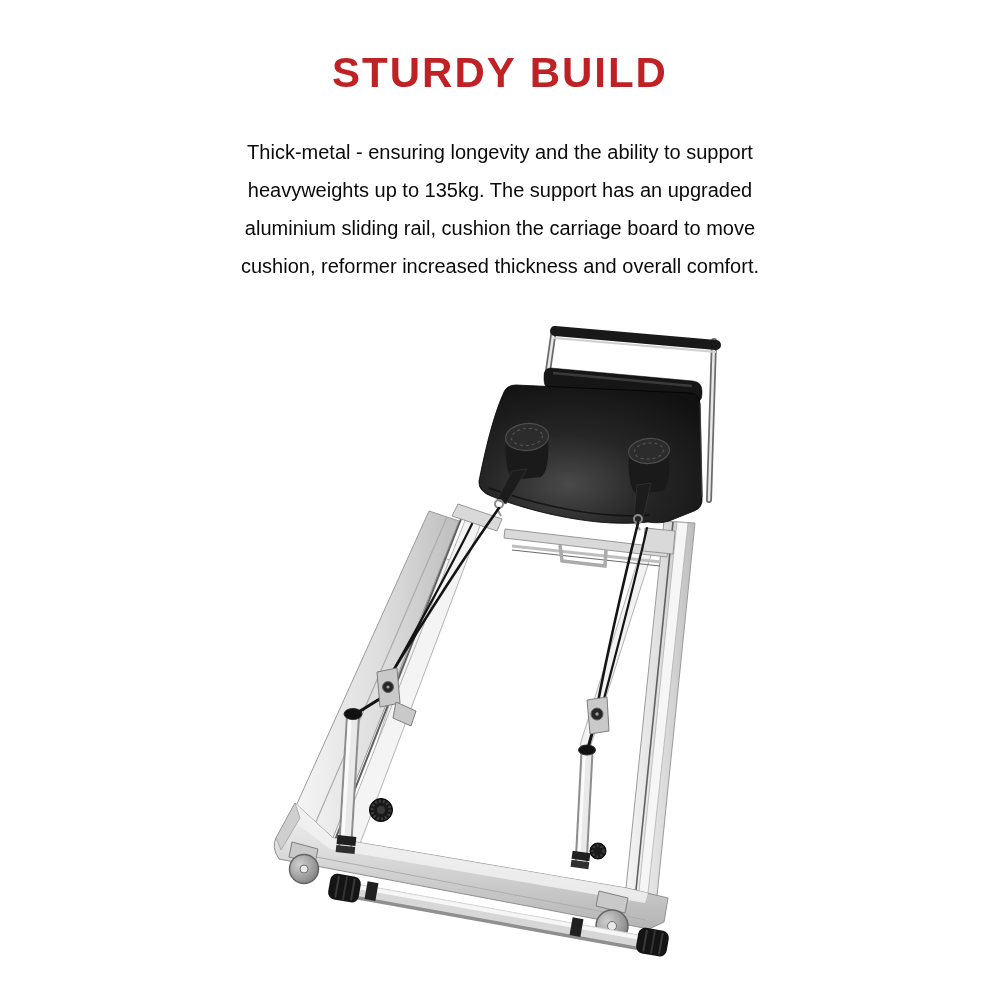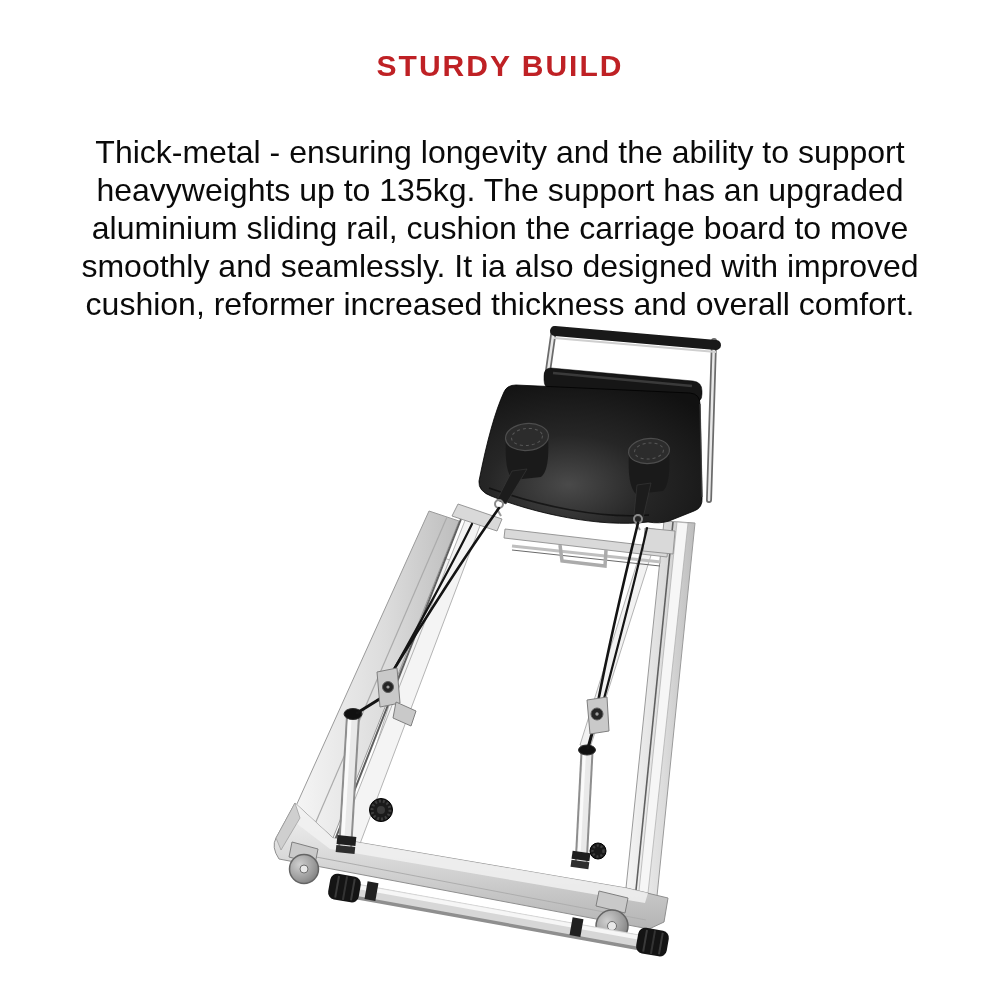--- a/index.html
+++ b/index.html
@@ -15,27 +15,27 @@
   *{box-sizing:border-box}
   html,body{margin:0;padding:0}
   body{
     width:1000px;height:1000px;position:relative;overflow:hidden;
     background:var(--background);
     font-family:"Liberation Sans", sans-serif;
   }
   .title{
     position:absolute;top:49px;left:0;width:100%;margin:0;
     text-align:center;
-    font-size:30px;font-weight:bold;letter-spacing:2px;
+    font-size:42px;font-weight:bold;letter-spacing:2px;
     color:var(--accent-red);
   }
   .desc{
     position:absolute;top:133px;left:50%;transform:translateX(-50%);
     width:920px;margin:0;text-align:center;
-    font-size:32px;line-height:38px;font-weight:400;
+    font-size:20px;line-height:38px;font-weight:400;
     color:var(--text-black);
   }
   .desc span{display:block}
   svg.art{position:absolute;left:0;top:0;width:1000px;height:1000px}
 
   
   .cord{stroke:var(--cord-black);fill:none;stroke-linecap:round}
   .legOuter{stroke:#6b6b6b;stroke-width:6;stroke-linecap:round}
   .legInner{stroke:#e8e8e8;stroke-width:2.5;stroke-linecap:round}
   .metal-light{fill:var(--chrome-light);stroke:#a2a2a2;stroke-width:.8}
@@ -47,21 +47,20 @@
 <body>
 
 <header>
   <h1 class="title">STURDY BUILD</h1>
 </header>
 
 <p class="desc">
   <span>Thick-metal - ensuring longevity and the ability to support</span>
   <span>heavyweights up to 135kg. The support has an upgraded</span>
   <span>aluminium sliding rail, cushion the carriage board to move</span>
-  <span>smoothly and seamlessly. It ia also designed with improved</span>
   <span>cushion, reformer increased thickness and overall comfort.</span>
 </p>
 
 <svg class="art" viewBox="0 0 1000 1000" role="img" aria-label="Pilates reformer viewed from the foot end: black padded carriage board with two shoulder rests and headrest, rear push-through bar, black pulley cords on chrome riser posts, silver aluminium sliding rails, front cross member with caster wheels and a chrome foot bar with black knurled end knobs">
   <defs>
     <radialGradient id="gCushion" cx="40%" cy="72%" r="80%">
       <stop offset="0%" stop-color="#4a4a4a"></stop>
       <stop offset="45%" stop-color="#262626"></stop>
       <stop offset="100%" stop-color="#111111"></stop>
     </radialGradient>

